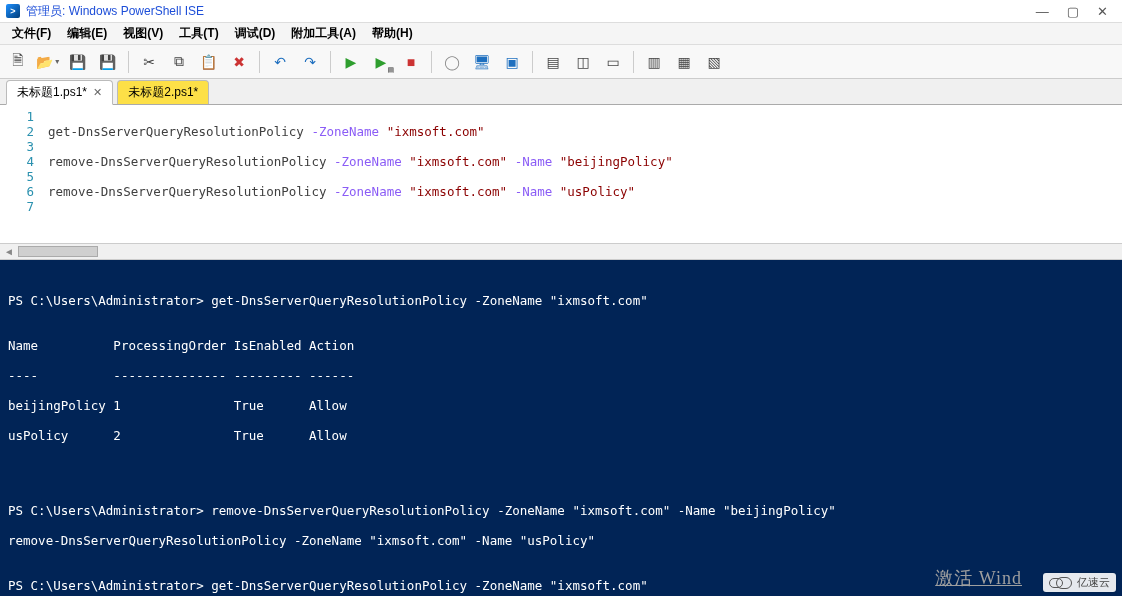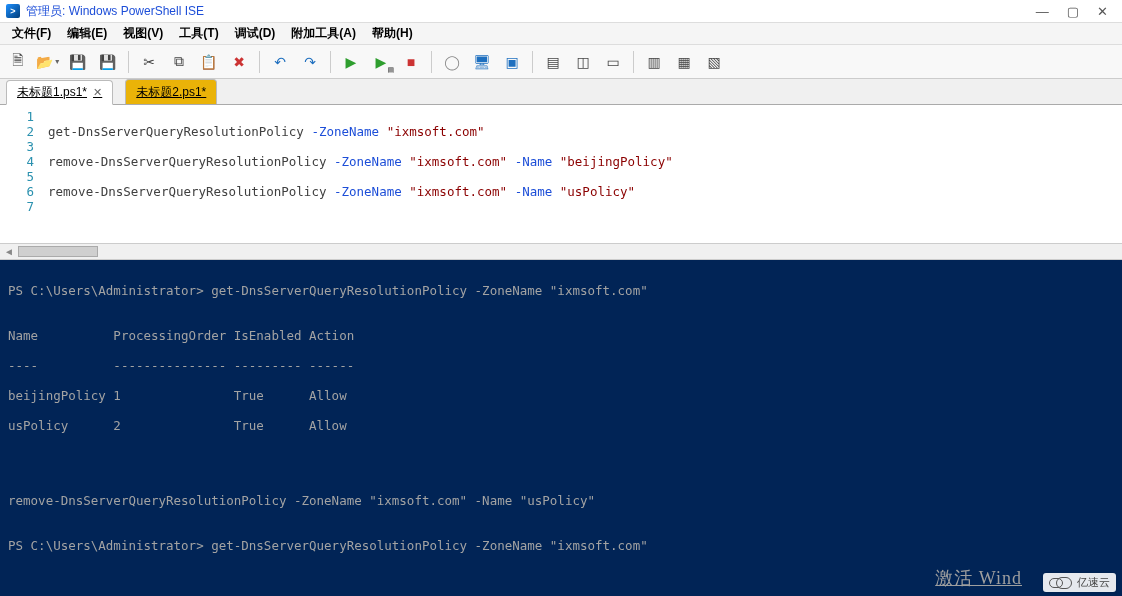--- a/index.html
+++ b/index.html
@@ -15,37 +15,37 @@
   .menubar span { padding: 2px 8px; cursor: default; }
   
   .toolbar { height: 34px; display: flex; align-items: center; padding: 0 6px; gap: 6px; background: #f8f8f8; border-bottom: 1px solid #ccc; }
   .tbbtn { width: 24px; height: 24px; display: inline-flex; align-items: center; justify-content: center; font-size: 14px; color: #444; border-radius: 2px; }
   .tbsep { width: 1px; height: 22px; background: #ccc; margin: 0 2px; }
   .tb-green { color: #2e9e2e; }
   .tb-red { color: #c33; }
   .tb-blue { color: #1e6fbf; }
   .tb-dropdown::after { content: "▾"; font-size: 8px; margin-left: 1px; color: #666; }
   
-  .tabstrip { height: 26px; display: flex; padding: 0 6px; background: #f0f0f0; border-bottom: 1px solid #aaa; gap: 12px; text-decoration: underline; }
-  .tab { display: inline-flex; align-items: center; padding: 3px 10px; background: #eab308; border: 1px solid #bbb; border-bottom: none; border-radius: 4px 4px 0 0; font-size: 12px; gap: 6px; cursor: default; }
+  .tabstrip { height: 26px; display: flex; align-items: flex-end; padding: 0 6px; background: #f0f0f0; border-bottom: 1px solid #aaa; gap: 4px; }
+  .tab { display: inline-flex; align-items: center; padding: 3px 10px; background: #fde047; border: 1px solid #bbb; border-bottom: none; border-radius: 4px 4px 0 0; font-size: 12px; gap: 6px; cursor: default; }
   .tab.active { background: #fff; border-bottom: 1px solid #fff; position: relative; top: 1px; }
   .tab .close { color: #666; font-size: 11px; }
   
   .editor { background: #fff; height: 138px; display: flex; font-family: "NSimSun","SimSun",Consolas,monospace; font-size: 12.5px; overflow: hidden; position: relative; }
   .gutter { width: 42px; text-align: right; padding: 4px 8px 4px 4px; color: #2b91af; user-select: none; line-height: 15px; }
   .code { flex: 1; padding: 4px 6px; line-height: 15px; white-space: pre; overflow: auto; }
   .code-line { height: 15px; } 
   .c-cmdlet { color: #404040; }
-  .c-param { color: #1d4ed8; }
+  .c-param { color: #8b5cf6; }
   .c-str { color: #8b0000; }
   
   .hscroll { height: 17px; background: #f0f0f0; border-top: 1px solid #ccc; border-bottom: 1px solid #ccc; display: flex; align-items: center; padding: 0 4px; color: #888; font-size: 10px; }
   .hscroll .thumb { width: 80px; height: 11px; background: #cfcfcf; border: 1px solid #aaa; margin-left: 4px; }
   
-  .console { background: #012456; color: #a3a3a3; font-family: "NSimSun","SimSun",Consolas,monospace; font-size: 12.5px; line-height: 15px; padding: 8px 8px; height: 336px; overflow: hidden; white-space: pre; position: relative; }
+  .console { background: #012456; color: #ffffff; font-family: "NSimSun","SimSun",Consolas,monospace; font-size: 12.5px; line-height: 15px; padding: 18px 8px; height: 336px; overflow: hidden; white-space: pre; position: relative; }
   
   .watermark { position: absolute; right: 100px; bottom: 6px; color: #9f9f9f; font-size: 18px; font-family: "Microsoft YaHei"; letter-spacing: 1px; text-decoration: underline; }
   .footer-logo { position: absolute; right: 6px; bottom: 4px; background: rgba(255,255,255,0.9); border-radius: 3px; padding: 2px 6px; font-size: 11px; color: #444; display: flex; align-items: center; gap: 4px; box-shadow: 0 0 2px rgba(0,0,0,.2); }
   .footer-logo .ring { width: 14px; height: 10px; border: 1.5px solid #555; border-radius: 6px; position: relative; }
   .footer-logo .ring::after { content:""; position:absolute; left:6px; top:-1.5px; width:14px; height:10px; border:1.5px solid #555; border-radius:6px;}
 </style>
 </head>
 <body>
 
 <div class="titlebar">
@@ -138,20 +138,21 @@
 <div class="console">
 <div>PS C:\Users\Administrator&gt; get-DnsServerQueryResolutionPolicy -ZoneName "ixmsoft.com"</div>
 <div></div>
 <div>Name          ProcessingOrder IsEnabled Action</div>
 <div>----          --------------- --------- ------</div>
 <div>beijingPolicy 1               True      Allow</div>
 <div>usPolicy      2               True      Allow</div>
 <div></div>
 <div></div>
 <div></div>
+<div>PS C:\Users\Administrator&gt; remove-DnsServerQueryResolutionPolicy -ZoneName "ixmsoft.com" -Name "beijingPolicy"</div>
 <div>remove-DnsServerQueryResolutionPolicy -ZoneName "ixmsoft.com" -Name "usPolicy"</div>
 <div></div>
 <div>PS C:\Users\Administrator&gt; get-DnsServerQueryResolutionPolicy -ZoneName "ixmsoft.com"</div>
 <div></div>
 
 <div></div>
 
 
 <div></div>
 

